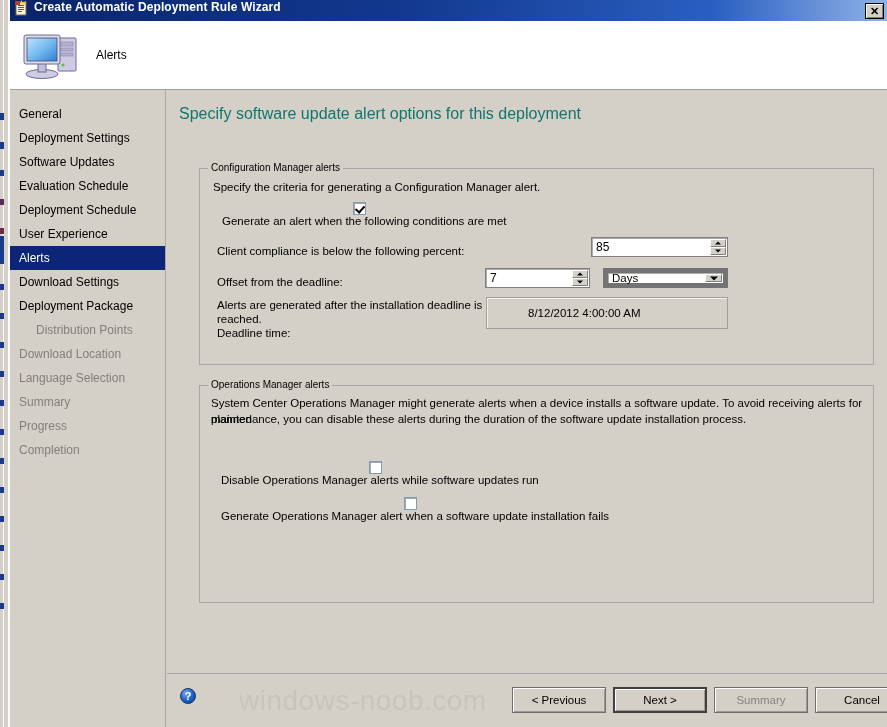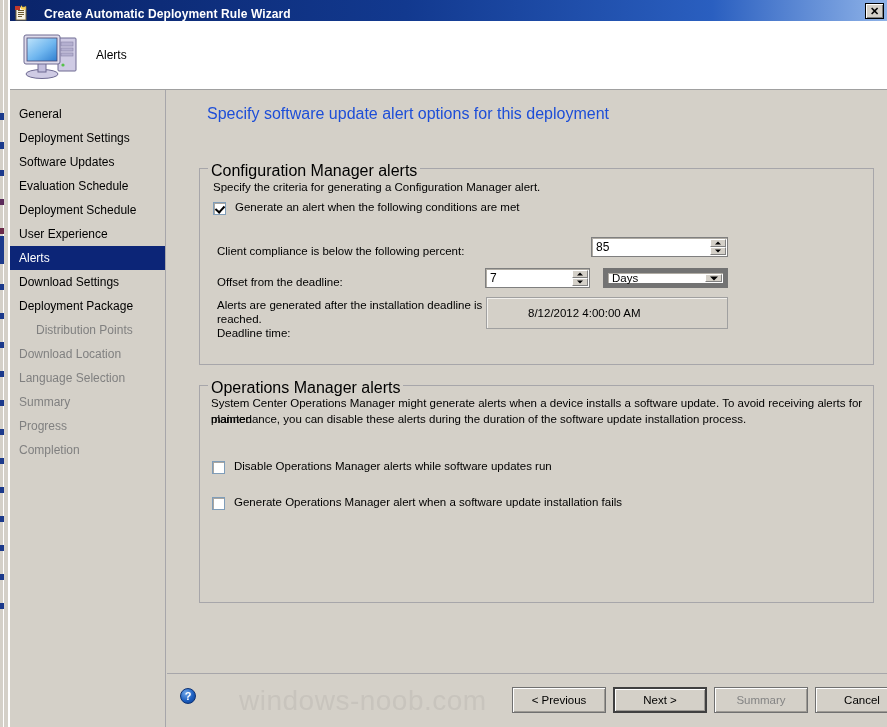--- a/index.html
+++ b/index.html
@@ -54,22 +54,21 @@
   }
 
   
   .titlebar {
     position: absolute;
     left: 0; top: 0;
     width: 878px;
     height: 21px;
     background: linear-gradient(to right, #0a246a 0%, #12398f 45%, #2a5fc0 80%, #8fb3e8 100%);
     display: flex;
-    align-items: flex-end;
-    gap: 10px;
+    align-items: flex-start;
   }
   .title-icon {
     width: 16px; height: 16px;
     margin-left: 3px;
     position: relative;
     flex: 0 0 auto;
   }
   .title-text {
     color: #ffffff;
     font-weight: bold;
@@ -150,38 +149,38 @@
   .main {
     position: absolute;
     left: 157px; top: 90px;
     width: 721px;
     height: 583px;
     background: #d4d0c8;
     box-sizing: border-box;
   }
   .page-heading {
     position: absolute;
-    left: 40px; top: 15px;
+    left: 12px; top: 15px;
     font-size: 16px;
-    color: #1d4ed8;
+    color: #0f766e;
     white-space: nowrap;
   }
 
   
   .groupbox {
     position: absolute;
     border: 1px solid #a7a6aa;
     box-sizing: border-box;
   }
   .groupbox .legend {
     position: absolute;
     top: -7px; left: 8px;
     background: #d4d0c8;
     padding: 0 3px;
-    font-size: 16px;
+    font-size: 10px;
     color: #000000;
     white-space: nowrap;
   }
 
   .gb-cm {
     left: 32px; top: 78px;
     width: 675px; height: 197px;
   }
   .gb-om {
     left: 32px; top: 295px;
@@ -192,21 +191,22 @@
     position: absolute;
     font-size: 11.5px;
     color: #000000;
     line-height: 16px;
   }
 
   
   .cbrow {
     position: absolute;
     display: flex;
-    align-items: flex-start;
+    align-items: center;
+    flex-direction: column;
   }
   .checkbox {
     width: 13px; height: 13px;
     background: #ffffff;
     border: 1px solid #7f9db9;
     box-shadow: inset 1px 1px 0 #aaa6a0;
     box-sizing: border-box;
     position: relative;
     flex: 0 0 auto;
     margin-top: 1px;

